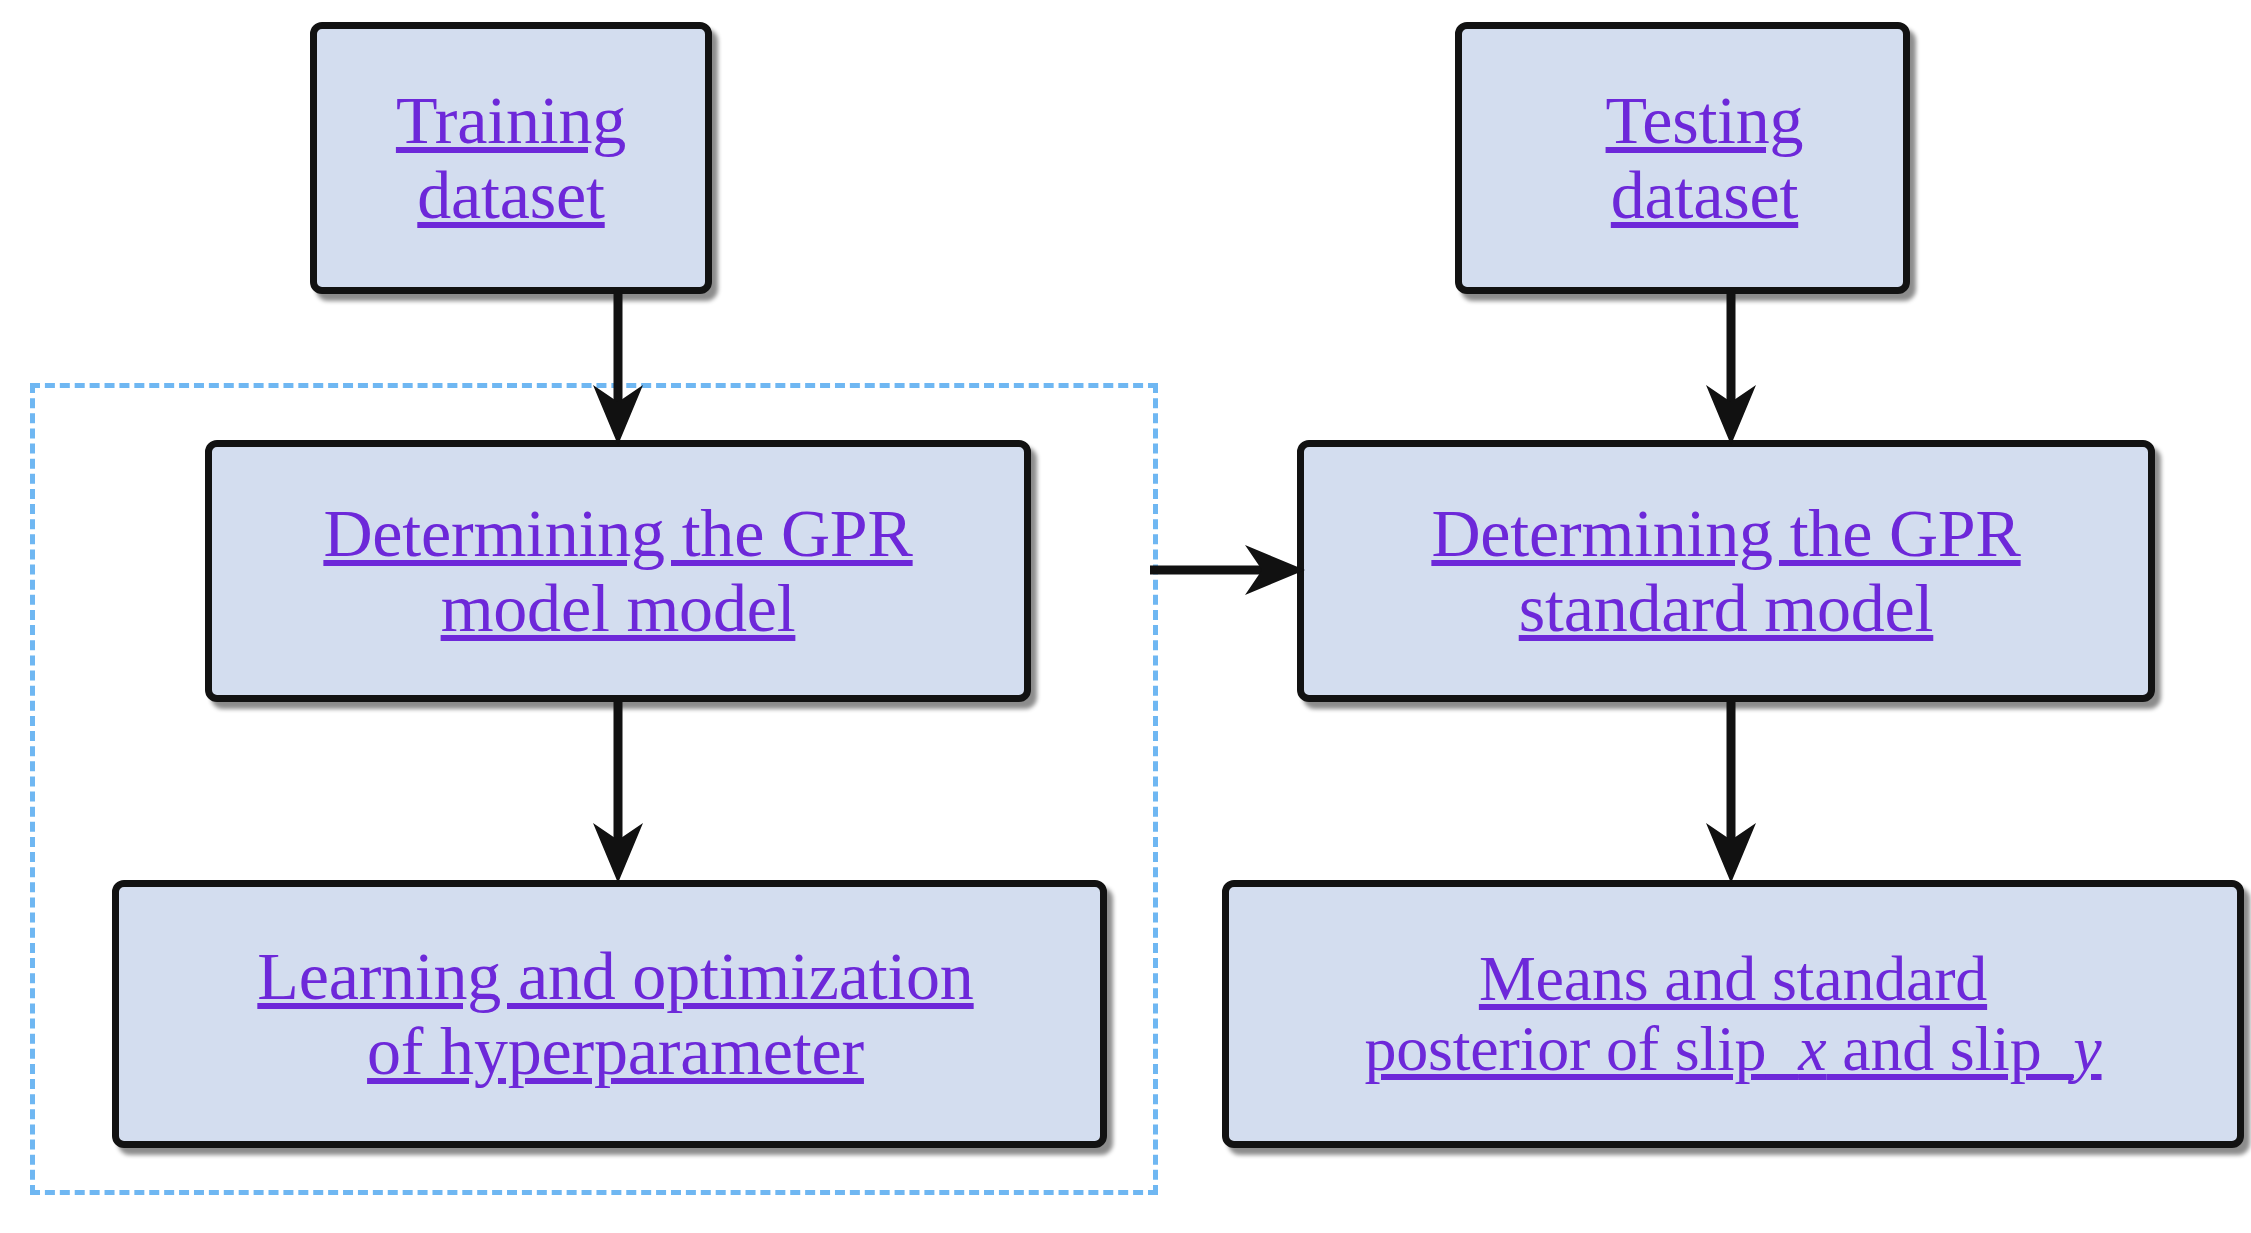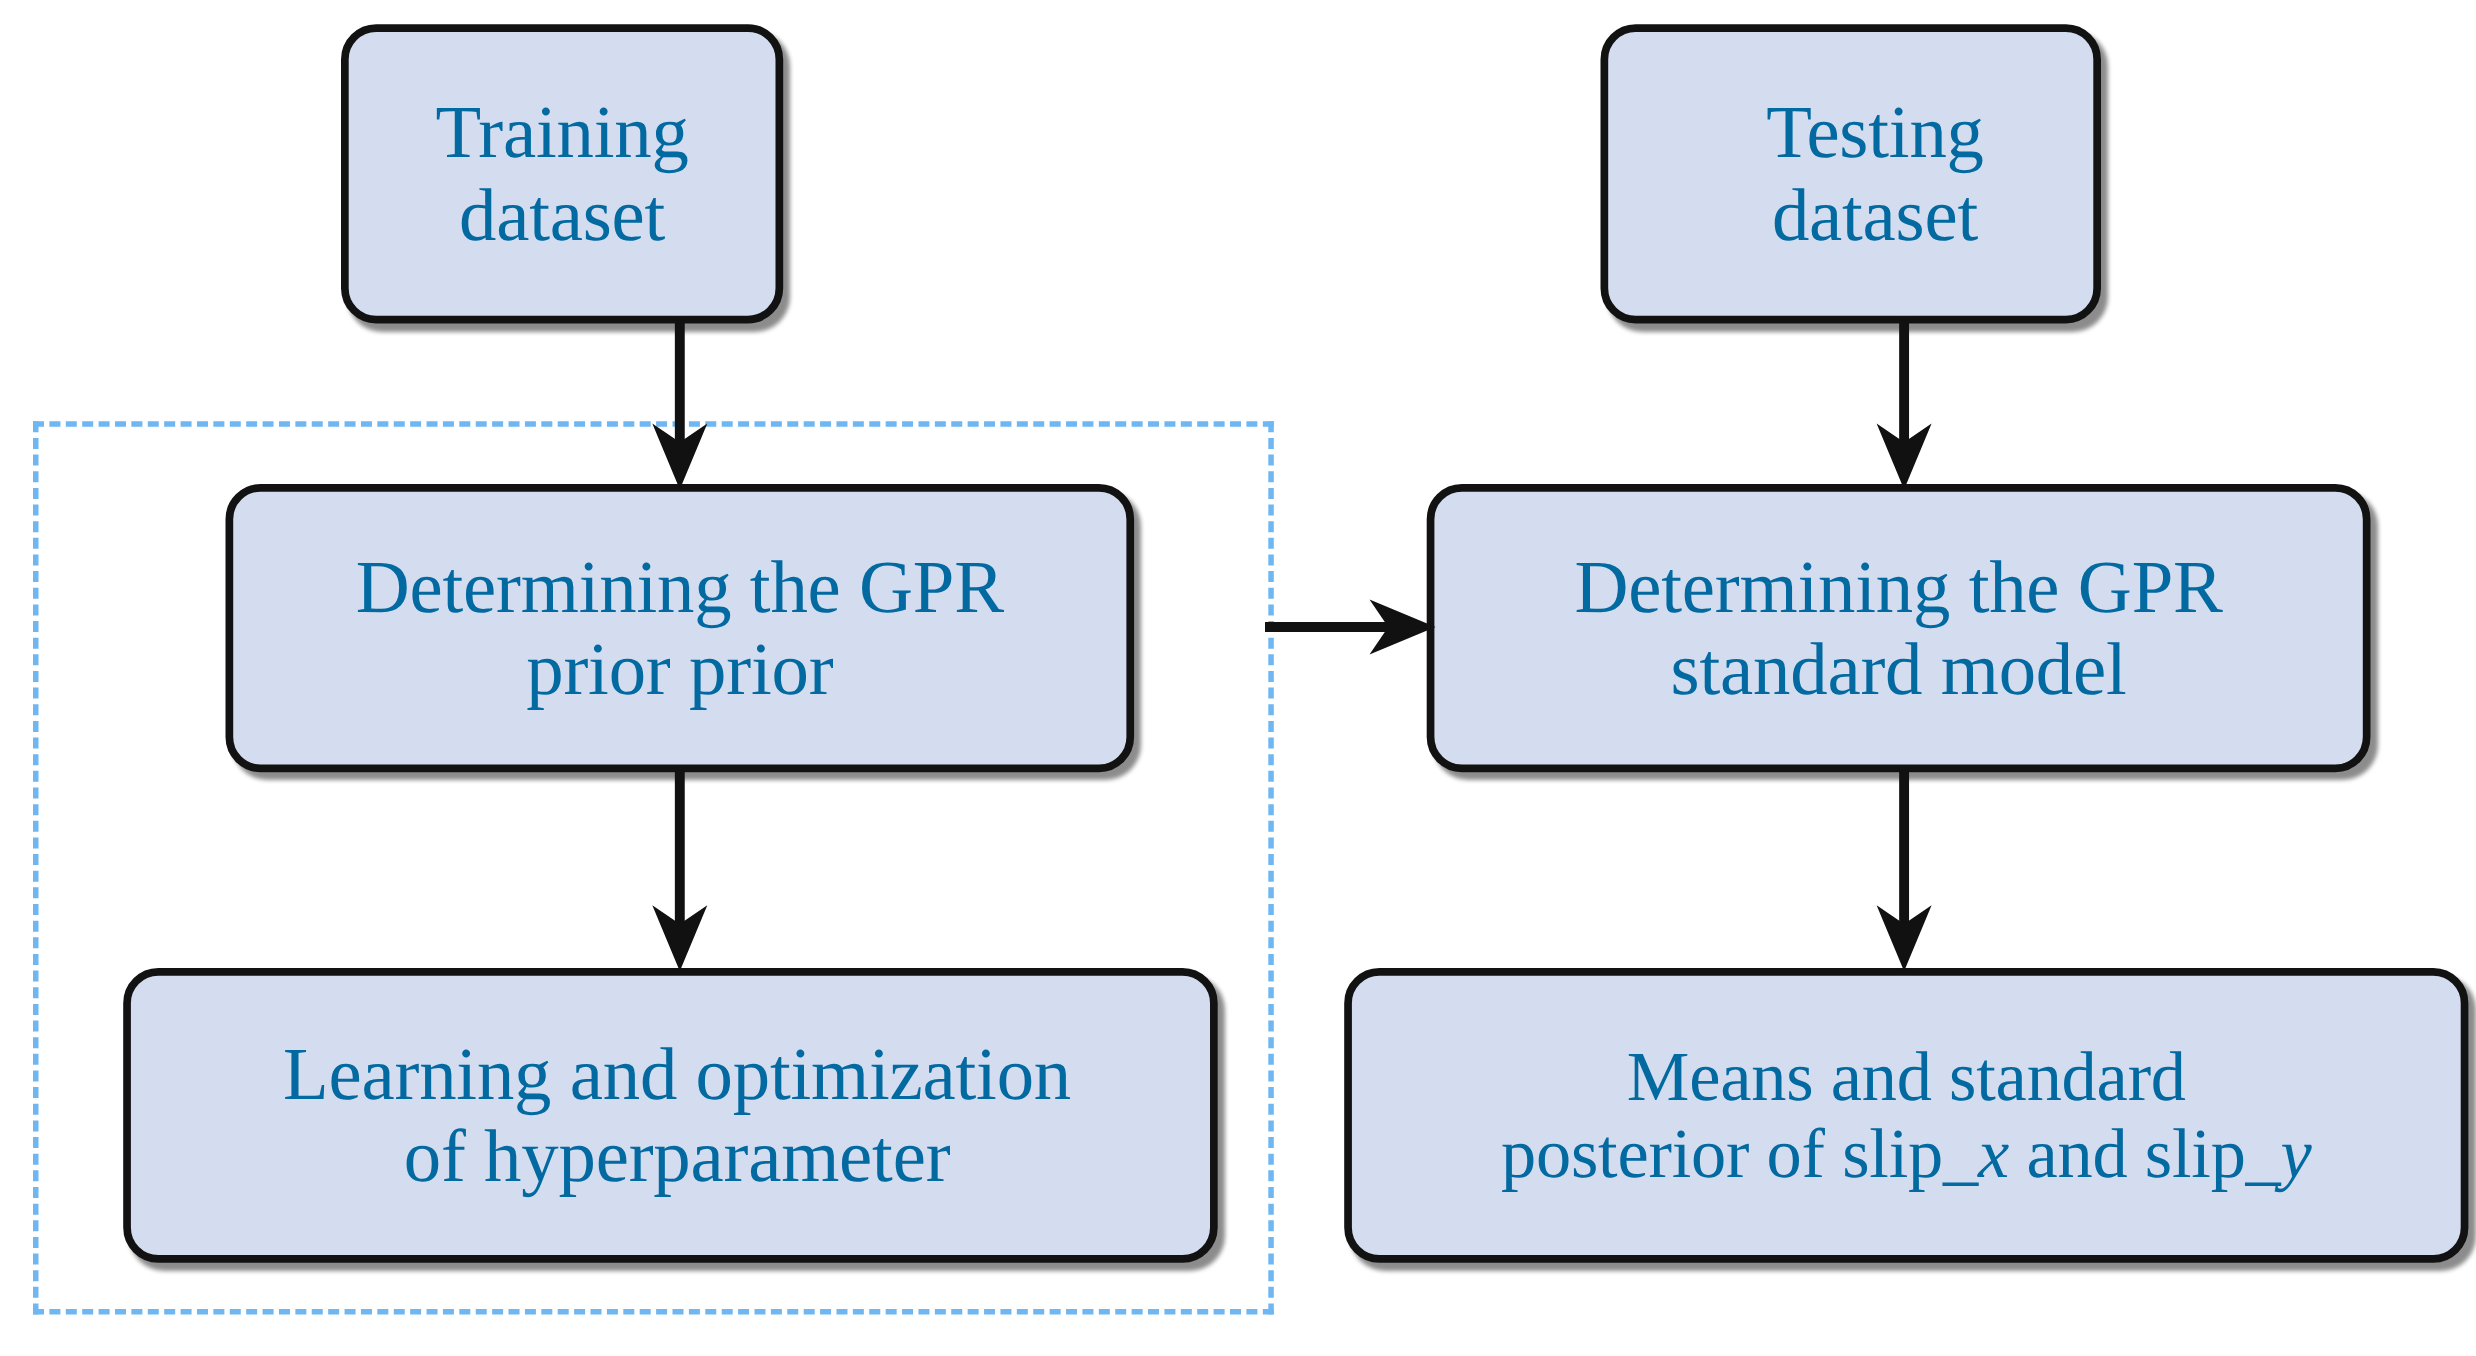--- a/index.html
+++ b/index.html
@@ -27,27 +27,28 @@
     background: transparent;
     pointer-events: none;
   }
 
   
   .node {
     position: absolute;
     box-sizing: border-box;
     background: #D3DDEF;
     border: 7px solid #121212;
-    border-radius: 32px;
+    border-radius: 12px;
     display: flex;
     align-items: center;
     justify-content: center;
     text-align: center;
-    color: #0369a1;
+    color: #6d28d9;
     box-shadow: 6px 7px 4px rgba(0,0,0,0.45);
+    text-decoration: underline;
   }
   .node .label {
     display: block;
     width: 100%;
     line-height: 1.10;
     letter-spacing: -0.2px;
     padding: 0 14px;
     box-sizing: border-box;
   }
   .node .label em {
@@ -86,21 +87,21 @@
 
   <div class="dashed-region" id="group-training-phase" style="left:30px; top:383px; width:1128px; height:812px;"></div>
 
   <div class="node" id="node-training">
     <span class="label">Training dataset</span>
   </div>
 
   <div class="node" id="node-prior">
     <span class="label">
       <span>Determining the GPR</span><br>
-      <span>prior prior</span>
+      <span>model model</span>
     </span>
   </div>
 
   <div class="node" id="node-learning">
     <span class="label">
       <span>Learning and optimization</span><br>
       <span>of  hyperparameter</span>
     </span>
   </div>
 

